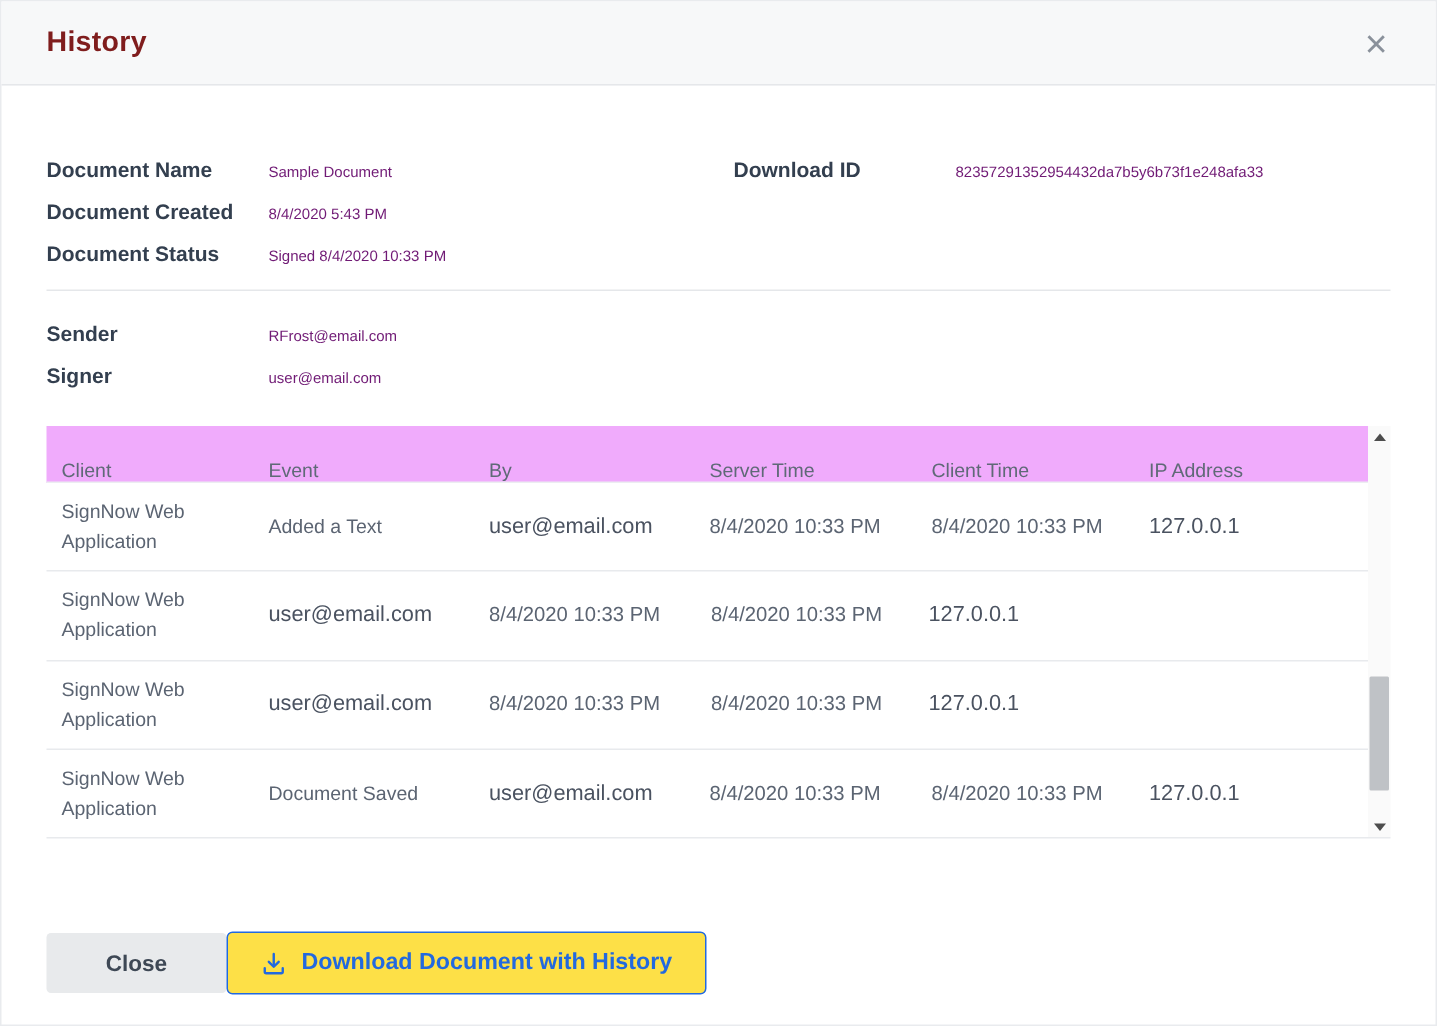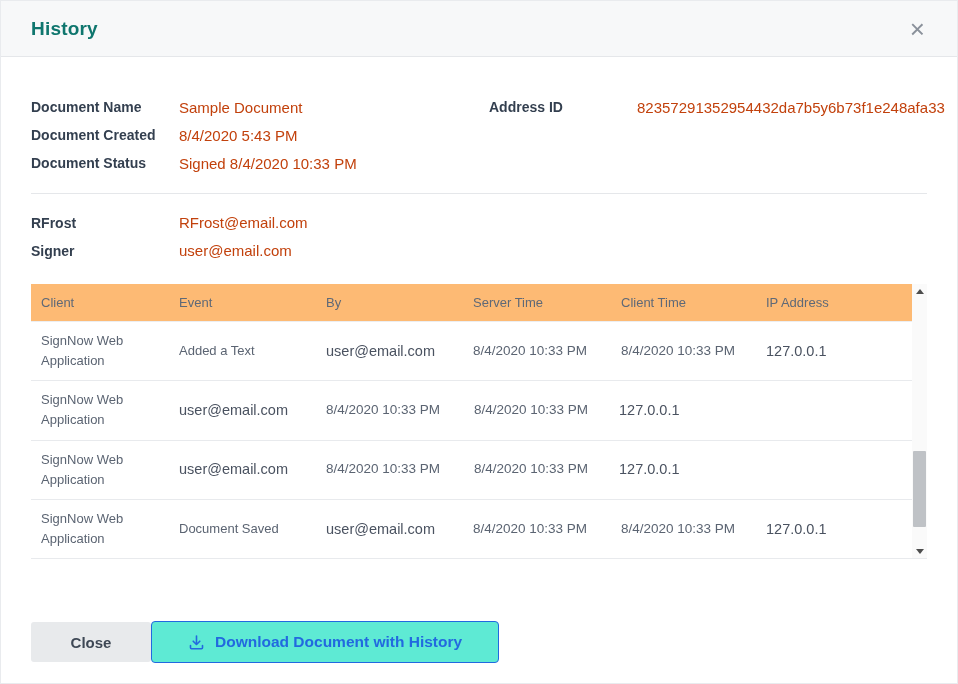--- a/index.html
+++ b/index.html
@@ -16,47 +16,47 @@
     border: 1px solid #e9ebee;
   }
   
   .modal-header {
     height: 56px; flex: 0 0 56px;
     background: #f7f8f9;
     border-bottom: 1px solid #e5e7ea;
     display: flex; align-items: center; justify-content: space-between;
     padding: 0 28px 0 30px;
   }
-  .modal-title { font-size: 19px; font-weight: 700; color: #0f766e; letter-spacing: .2px; }
+  .modal-title { font-size: 19px; font-weight: 700; color: #7f1d1d; letter-spacing: .2px; }
   .close-btn {
     background: none; border: none; cursor: pointer;
     font-size: 26px; line-height: 1; color: #8a919b; font-weight: 300;
     padding: 2px 4px;
   }
   
   .modal-body { flex: 1 1 auto; padding: 0 30px; overflow: hidden; }
   .meta-grid {
     margin-top: 36px;
     display: grid; grid-template-columns: 458px 1fr;
   }
-  .meta-col .meta-row { display: flex; align-items: center; height: 28px; }
+  .meta-col .meta-row { display: flex; align-items: flex-end; height: 28px; }
   .meta-label { width: 148px; flex: 0 0 148px; font-size: 14px; font-weight: 700; color: #333f4f; }
-  .meta-value { font-size: 15px; color: #c2410c; }
+  .meta-value { font-size: 10px; color: #701a75; }
   .divider { border: none; border-top: 1px solid #e5e7ea; margin-top: 16px; }
   .parties { margin-top: 20px; }
   .parties .meta-row { display: flex; align-items: baseline; height: 28px; }
   
   .table-wrap {
     margin-top: 14px;
     display: flex; align-items: stretch;
     border-bottom: 1px solid #e8eaed;
   }
   .history-table { flex: 1 1 auto; }
   .thead {
-    display: flex; background: #fdba74; height: 38px; align-items: center;
+    display: flex; background: #f0abfc; height: 38px; align-items: flex-end;
     border-bottom: 1px solid #eceef1;
   }
   .th { font-size: 13px; color: #5f6977; font-weight: 400; padding: 0 10px; }
   .tr { display: flex; align-items: center; border-bottom: 1px solid #e8eaed; min-height: 57px; }
   .tr:last-child { border-bottom: none; }
   .td { padding: 9px 10px; font-size: 13px; color: #5b6472; line-height: 1.55; }
   .col-client { width: 138px; flex: 0 0 138px; }
   .col-event  { width: 147px; flex: 0 0 147px; word-break: break-all; }
   .col-by     { width: 147px; flex: 0 0 147px; }
   .col-server { width: 148px; flex: 0 0 148px; }
@@ -104,27 +104,27 @@
     min-width: 120px; height: 40px;
     background: #e8eaec; color: #3e4document85;
     color: #3e4855;
     border: none; border-radius: 3px;
     font-family: "Liberation Sans", sans-serif;
     font-size: 15px; font-weight: 600;
     cursor: pointer; padding: 0 24px;
   }
   .btn-download {
     height: 42px;
-    background: #5eead4;
+    background: #fde047;
     border: 1.5px solid #2269df; border-radius: 4px;
     color: #2269df;
     font-family: "Liberation Sans", sans-serif;
     font-size: 15.5px; font-weight: 700;
     display: inline-flex; align-items: center; gap: 10px;
-    padding: 0 36px; cursor: pointer;
+    padding: 0 22px; cursor: pointer;
   }
   .dl-icon { display: inline-flex; }
 </style>
 </head>
 <body>
 
 <div class="modal">
 
   <div class="modal-header">
     <div class="modal-title">History</div>
@@ -143,31 +143,31 @@
           <span class="meta-label">Document Created</span>
           <span class="meta-value">8/4/2020 5:43 PM</span>
         </div>
         <div class="meta-row">
           <span class="meta-label">Document Status</span>
           <span class="meta-value">Signed 8/4/2020 10:33 PM</span>
         </div>
       </div>
       <div class="meta-col">
         <div class="meta-row">
-          <span class="meta-label">Address ID</span>
+          <span class="meta-label">Download ID</span>
           <span class="meta-value">82357291352954432da7b5y6b73f1e248afa33</span>
         </div>
       </div>
     </div>
 
     <hr class="divider">
 
     <div class="parties">
       <div class="meta-row">
-        <span class="meta-label">RFrost</span>
+        <span class="meta-label">Sender</span>
         <span class="meta-value">RFrost@email.com</span>
       </div>
       <div class="meta-row">
         <span class="meta-label">Signer</span>
         <span class="meta-value">user@email.com</span>
       </div>
     </div>
 
     <div class="table-wrap">
       <div class="history-table">

